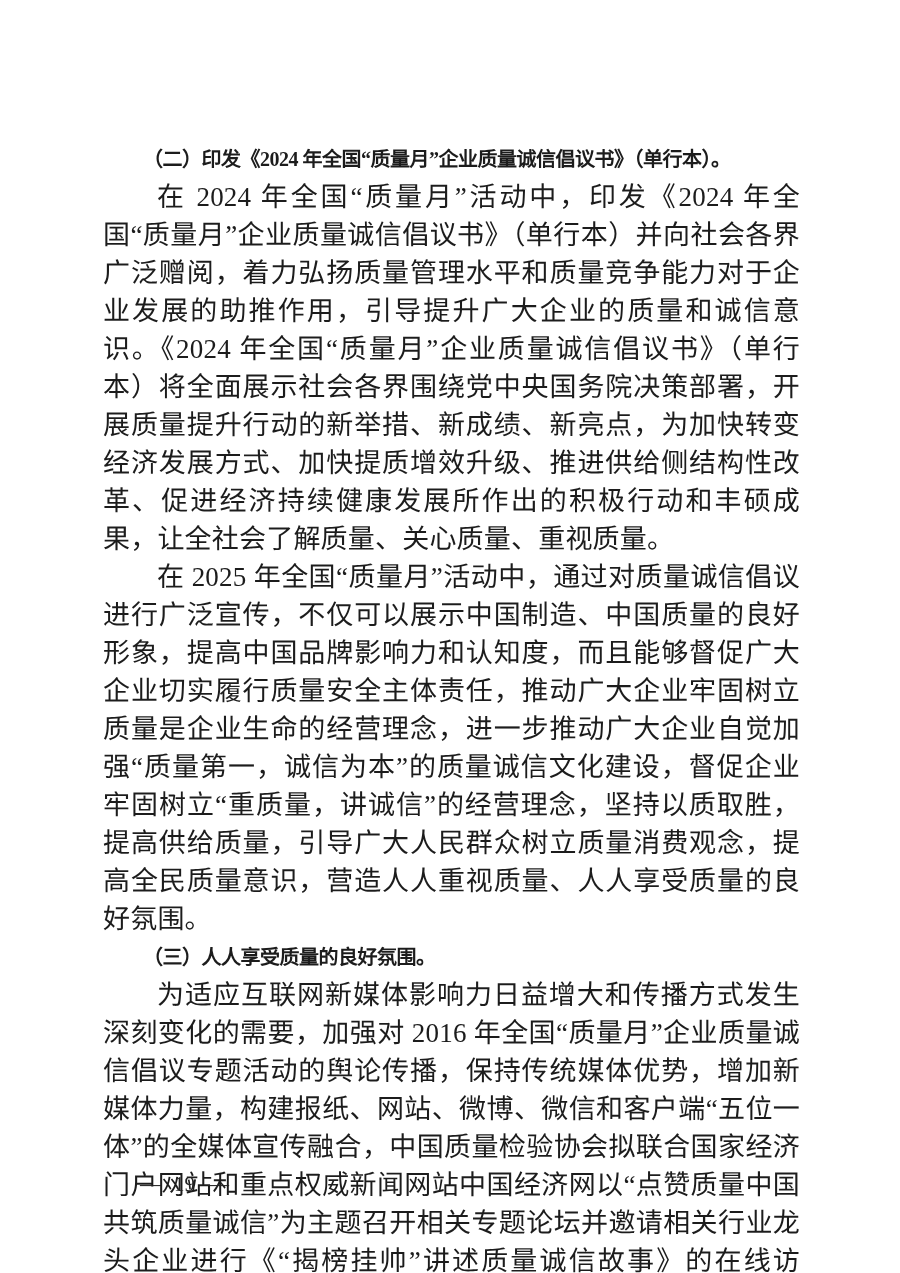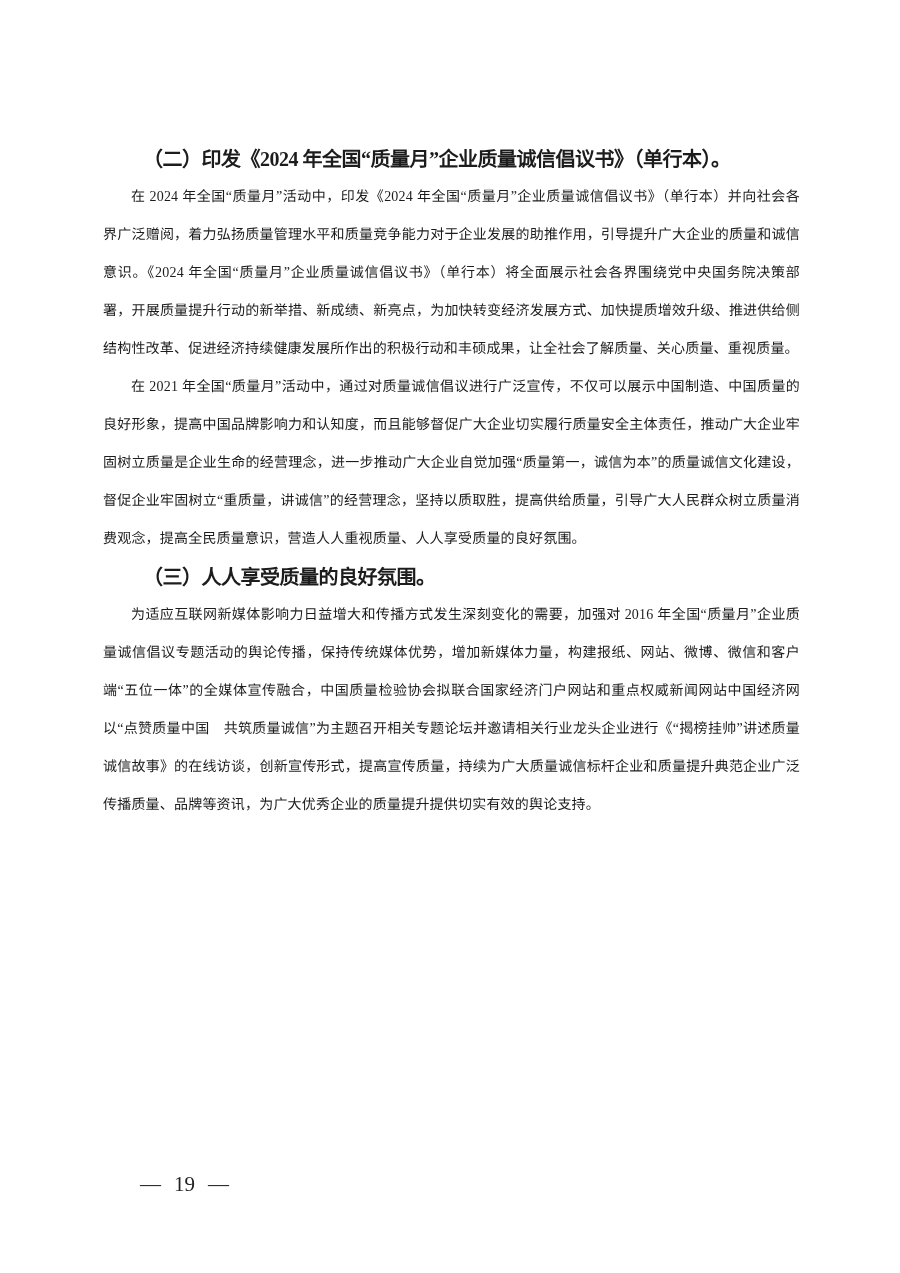--- a/index.html
+++ b/index.html
@@ -18,21 +18,21 @@
     font-family: "Liberation Serif", "DejaVu Serif", serif;
   }
   .content {
     position: absolute;
     left: 103px;
     top: 140px;
     width: 697px;
   }
   .para {
     margin: 0;
-    font-size: 14px;
+    font-size: 27px;
     line-height: 38px;
     text-align: justify;
     text-justify: inter-character;
     line-break: strict;
     text-indent: 2em;
     font-weight: 400;
     letter-spacing: 0.2px;
   }
   .heading {
     margin: 0;
@@ -58,21 +58,21 @@
     letter-spacing: 0;
   }
 </style>
 </head>
 <body>
 
 <div class="page">
   <div class="content">
     <h3 class="heading">（二）印发《2024 年全国“质量月”企业质量诚信倡议书》（单行本）。</h3>
     <p class="para">在 2024 年全国“质量月”活动中，印发《2024 年全国“质量月”企业质量诚信倡议书》（单行本）并向社会各界广泛赠阅，着力弘扬质量管理水平和质量竞争能力对于企业发展的助推作用，引导提升广大企业的质量和诚信意识。《2024 年全国“质量月”企业质量诚信倡议书》（单行本）将全面展示社会各界围绕党中央国务院决策部署，开展质量提升行动的新举措、新成绩、新亮点，为加快转变经济发展方式、加快提质增效升级、推进供给侧结构性改革、促进经济持续健康发展所作出的积极行动和丰硕成果，让全社会了解质量、关心质量、重视质量。</p>
-    <p class="para">在 2021 年全国“质量月”活动中，通过对质量诚信倡议进行广泛宣传，不仅可以展示中国制造、中国质量的良好形象，提高中国品牌影响力和认知度，而且能够督促广大企业切实履行质量安全主体责任，推动广大企业牢固树立质量是企业生命的经营理念，进一步推动广大企业自觉加强“质量第一，诚信为本”的质量诚信文化建设，督促企业牢固树立“重质量，讲诚信”的经营理念，坚持以质取胜，提高供给质量，引导广大人民群众树立质量消费观念，提高全民质量意识，营造人人重视质量、人人享受质量的良好氛围。</p>
+    <p class="para">在 2025 年全国“质量月”活动中，通过对质量诚信倡议进行广泛宣传，不仅可以展示中国制造、中国质量的良好形象，提高中国品牌影响力和认知度，而且能够督促广大企业切实履行质量安全主体责任，推动广大企业牢固树立质量是企业生命的经营理念，进一步推动广大企业自觉加强“质量第一，诚信为本”的质量诚信文化建设，督促企业牢固树立“重质量，讲诚信”的经营理念，坚持以质取胜，提高供给质量，引导广大人民群众树立质量消费观念，提高全民质量意识，营造人人重视质量、人人享受质量的良好氛围。</p>
     <h3 class="heading">（三）人人享受质量的良好氛围。</h3>
     <p class="para">为适应互联网新媒体影响力日益增大和传播方式发生深刻变化的需要，加强对 2016 年全国“质量月”企业质量诚信倡议专题活动的舆论传播，保持传统媒体优势，增加新媒体力量，构建报纸、网站、微博、微信和客户端“五位一体”的全媒体宣传融合，中国质量检验协会拟联合国家经济门户网站和重点权威新闻网站中国经济网以“点赞质量中国　共筑质量诚信”为主题召开相关专题论坛并邀请相关行业龙头企业进行《“揭榜挂帅”讲述质量诚信故事》的在线访谈，创新宣传形式，提高宣传质量，持续为广大质量诚信标杆企业和质量提升典范企业广泛传播质量、品牌等资讯，为广大优秀企业的质量提升提供切实有效的舆论支持。</p>
   </div>
 
   <div class="footer">
     <span class="dash">—</span>
     <span class="num">19</span>
     <span class="dash">—</span>
   </div>
 </div>

